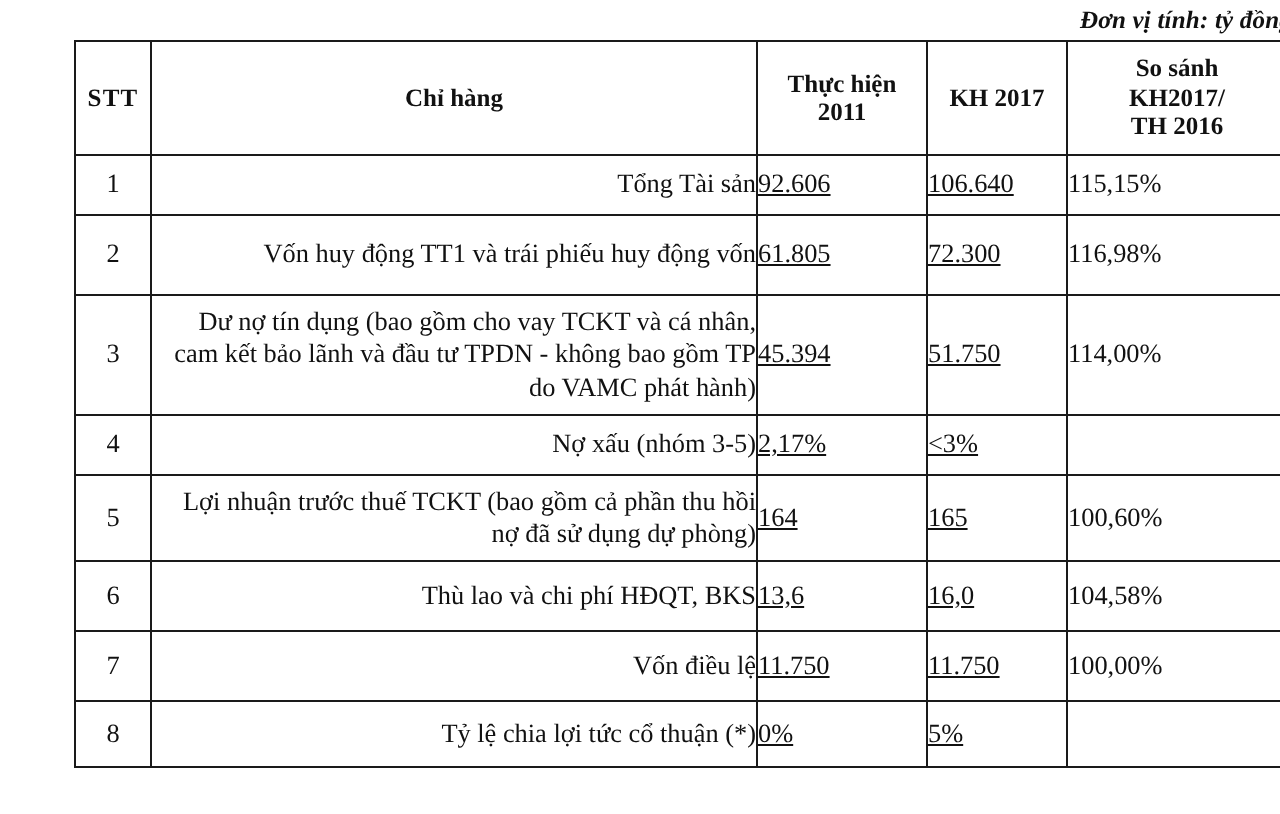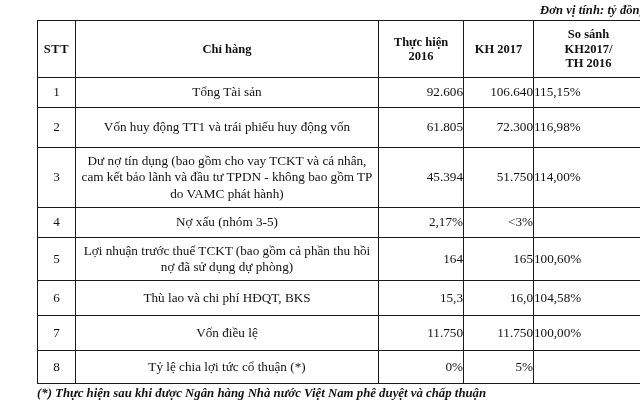--- a/index.html
+++ b/index.html
@@ -83,28 +83,28 @@
   
   table.kpi tbody td {
     font-size: 13.2px;
     line-height: 16.5px;
   }
   td.stt {
     text-align: center;
     font-size: 13px;
   }
   td.name {
-    text-align: center;
+    text-align: right;
     padding: 2px 4px 2px 6px;
     font-family: Liberation Serif, serif;
   }
   td.num {
-    text-align: right;
     padding: 2px 8px 2px 4px;
     white-space: nowrap;
+    text-decoration: underline;
   }
   td.cmp {
     text-align: left;
     padding: 2px 9px 2px 4px;
     white-space: nowrap;
   }
 
   
   tr.r-h1 td { height: 29px; }
   tr.r-h2 td { height: 39px; }
@@ -142,21 +142,21 @@
         <col class="c-th">
         <col class="c-kh">
         <col class="c-cmp">
       </colgroup>
       <thead>
         <tr>
           <th class="h-stt">STT</th>
           <th class="h-name">Chỉ hàng</th>
           <th class="h-th">
             <span>Thực hiện</span><br>
-            <span>2016</span>
+            <span>2011</span>
           </th>
           <th class="h-kh">KH 2017</th>
           <th class="h-cmp">
             <span>So sánh</span><br>
             <span>KH2017/</span><br>
             <span>TH 2016</span>
           </th>
         </tr>
       </thead>
       <tbody>
@@ -191,21 +191,21 @@
         <tr class="r-h5">
           <td class="stt">5</td>
           <td class="name">Lợi nhuận trước thuế TCKT (bao gồm cả phần thu hồi nợ đã sử dụng dự phòng)</td>
           <td class="num">164</td>
           <td class="num">165</td>
           <td class="cmp">100,60%</td>
         </tr>
         <tr class="r-h6">
           <td class="stt">6</td>
           <td class="name">Thù lao và chi phí HĐQT, BKS</td>
-          <td class="num">15,3</td>
+          <td class="num">13,6</td>
           <td class="num">16,0</td>
           <td class="cmp">104,58%</td>
         </tr>
         <tr class="r-h7">
           <td class="stt">7</td>
           <td class="name">Vốn điều lệ</td>
           <td class="num">11.750</td>
           <td class="num">11.750</td>
           <td class="cmp">100,00%</td>
         </tr>
@@ -213,15 +213,14 @@
           <td class="stt">8</td>
           <td class="name">Tỷ lệ chia lợi tức cổ thuận (*)</td>
           <td class="num">0%</td>
           <td class="num">5%</td>
           <td class="cmp"></td>
         </tr>
       </tbody>
     </table>
   </div>
 
-  <div class="footnote">(*) Thực hiện sau khi được Ngân hàng Nhà nước Việt Nam phê duyệt và chấp thuận</div>
 
 </div>
 
 </body></html>

